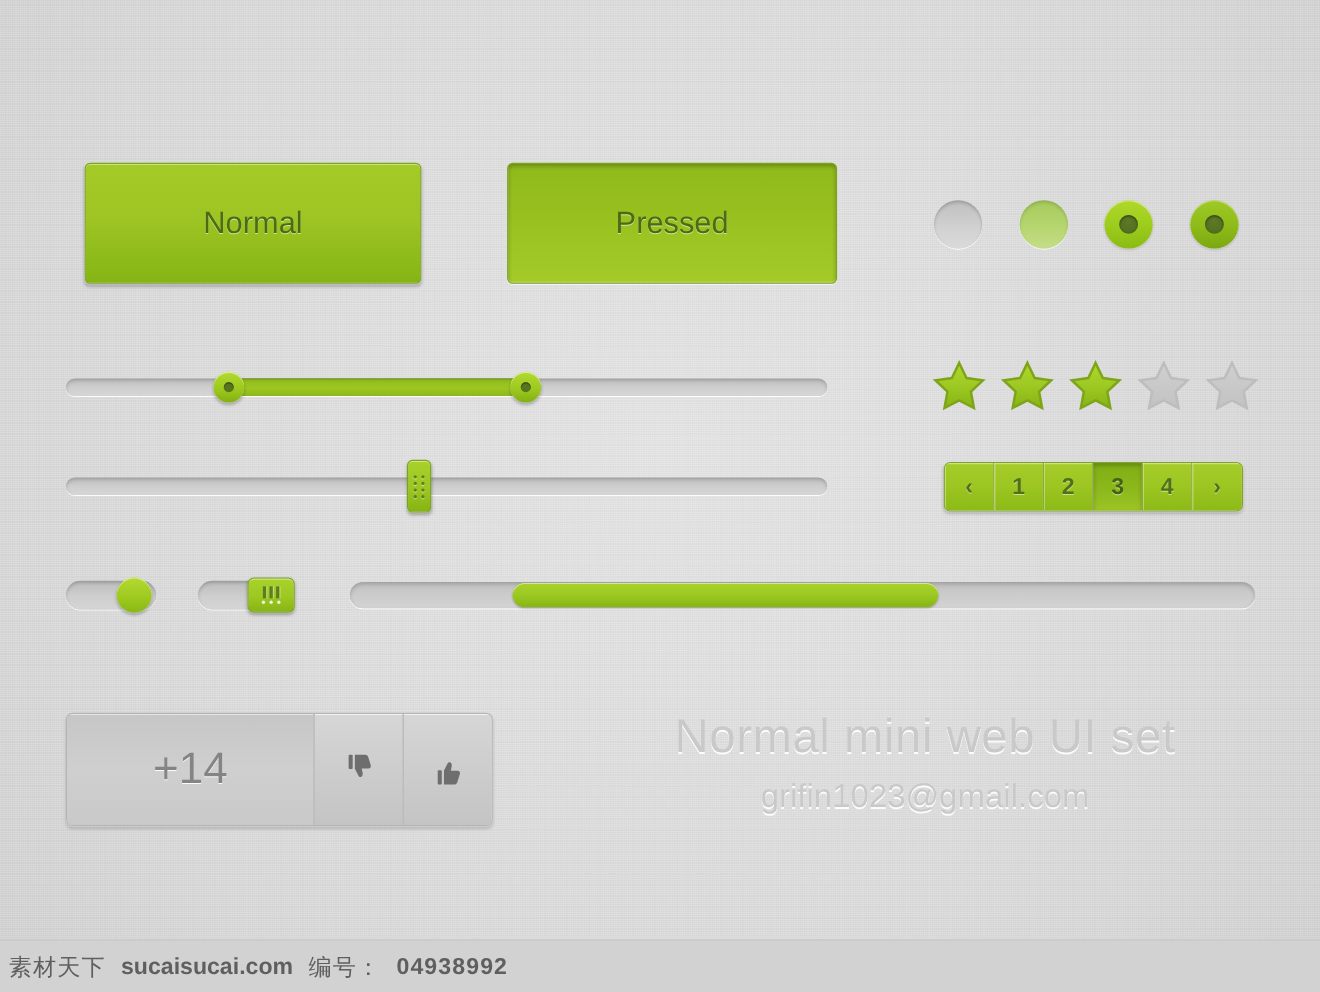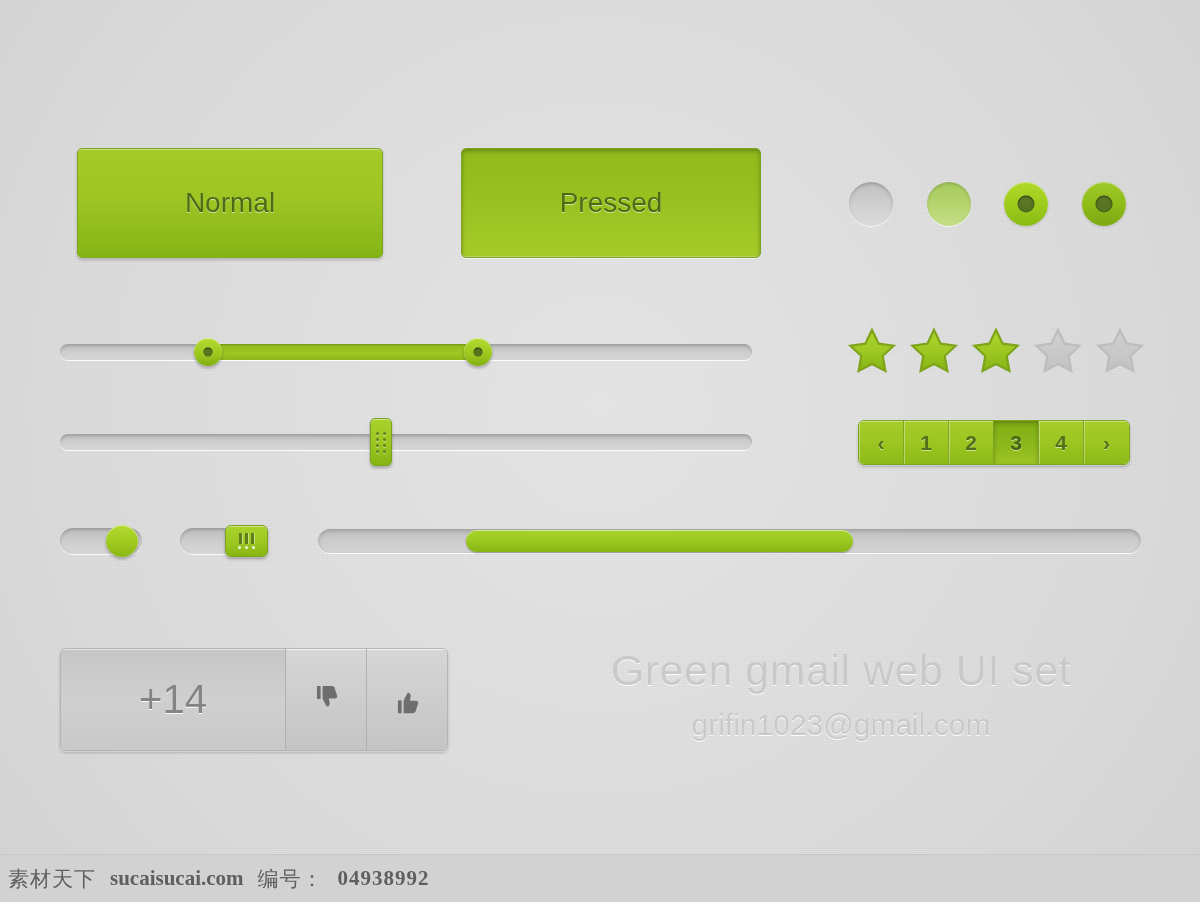--- a/index.html
+++ b/index.html
@@ -340,21 +340,20 @@
     left: 0; bottom: 0;
     width: 1200px; height: 48px;
     background: #d2d2d2;
     display: flex;
     align-items: center;
     padding-left: 8px;
     gap: 14px;
     font-size: 21px;
     color: #5f5f5f;
     border-top: 1px solid #c6c6c6;
-    font-family: Liberation Serif, serif;
   }
   #watermark .wm-cn { letter-spacing: 1px; }
   #watermark .wm-site { font-weight: bold; }
   #watermark .wm-num { font-weight: bold; letter-spacing: 1px; }
 </style>
 </head>
 <body>
 
 <div id="stage">
 
@@ -467,21 +466,21 @@
     <div class="vote-btn">
       <svg width="34" height="34" viewBox="0 0 24 24">
         <g fill="#6e6e6e">
           <path d="M9.6 21.3h6.6c1 0 1.6-.5 1.9-1.3l1.7-5.4c.35-1.1-.25-2.1-1.5-2.1h-4.3l.6-3c.25-1.3-.35-2.3-1.35-2.5-.6-.12-1 .12-1.25.7L9.6 12.3z"></path>
           <rect x="5.6" y="12.2" width="2.6" height="9.1" rx="0.6"></rect>
         </g>
       </svg>
     </div>
   </div>
 
-  <div id="title">Green gmail web UI set</div>
+  <div id="title">Normal mini web UI set</div>
   <div id="email">grifin1023@gmail.com</div>
 
   <div id="watermark">
     <span class="wm-cn">素材天下</span>
     <span class="wm-site">sucaisucai.com</span>
     <span class="wm-cn">编号：</span>
     <span class="wm-num">04938992</span>
   </div>
 
 </div>

